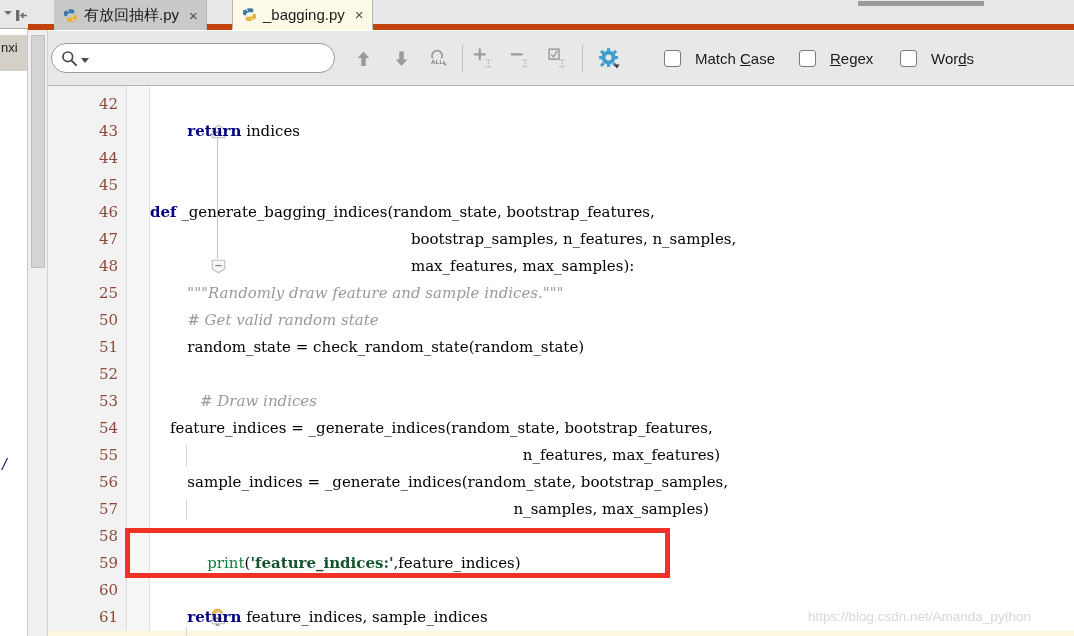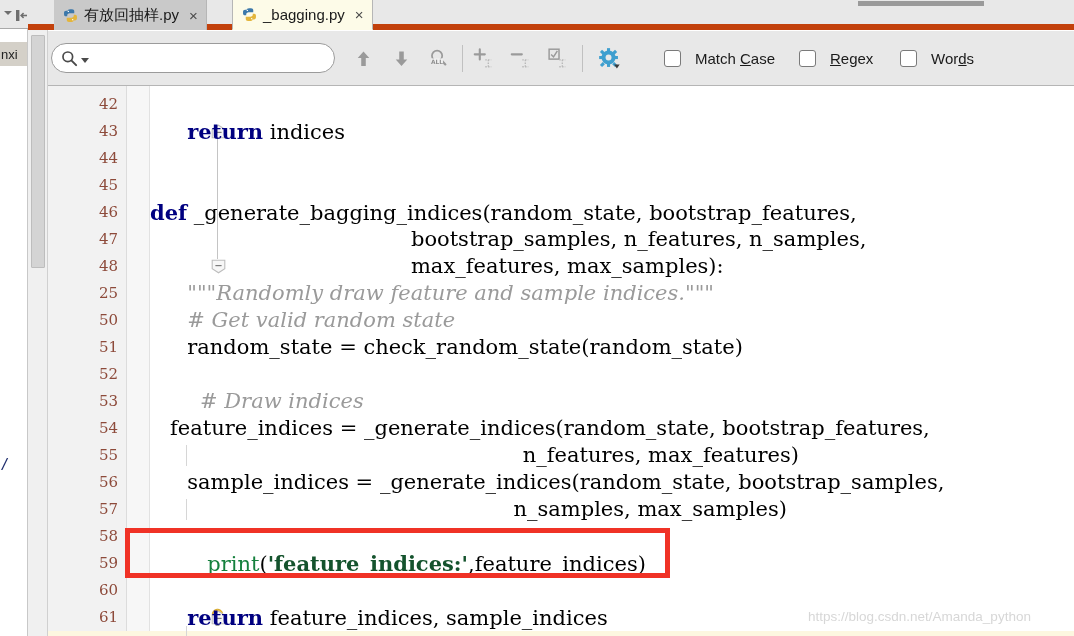--- a/index.html
+++ b/index.html
@@ -21,21 +21,21 @@
     position:absolute; left:0; top:0; width:28px; height:29px;
     background:#e8e8e8; border-bottom:1px solid #a9a9a9;
   }
   .strip-caret {
     position:absolute; left:4px; top:11px; width:0;height:0;
     border-left:4px solid transparent; border-right:4px solid transparent;
     border-top:4px solid #6e6e6e;
   }
   .strip-hide-icon { position:absolute; left:15px; top:8px; width:13px; height:13px; }
   #left-strip-tab {
-    position:absolute; left:0; top:42px; width:27px; height:24px;
+    position:absolute; left:0; top:35px; width:27px; height:36px;
     background:#d4d0c8;
     font-size:13px; color:#222; line-height:26px; padding-left:1px;
     overflow:hidden; white-space:nowrap;
   }
   #left-strip-slash {
     position:absolute; left:2px; top:455px; width:24px; height:24px;
     font-size:17px; color:#1c2b6b; font-style:italic;
   }
 
   
@@ -121,21 +121,21 @@
   .lnum {
     position:absolute; right:8px; width:60px;
     text-align:right;
     font-family:"DejaVu Serif", serif;
     font-size:15px; color:#8d4a3a; line-height:27px; height:27px;
   }
   .coderow {
     position:absolute; left:102px; height:27px; line-height:27px;
     white-space:pre;
     font-family:"DejaVu Serif", serif;
-    font-size:21px; color:#000000;
+    font-size:15px; color:#000000;
   }
   .ctext { white-space:pre; font-family:"DejaVu Serif", serif; }
   .kw  { color:#000080; font-weight:bold; }
   .cmt { color:#9a9a9a; font-style:italic; }
   .fn  { color:#15803d;margin-left:20px; }
   .str { color:#14532d; font-weight:bold; }
   .plain { color:#000; }
 
   
   .line-hl {

